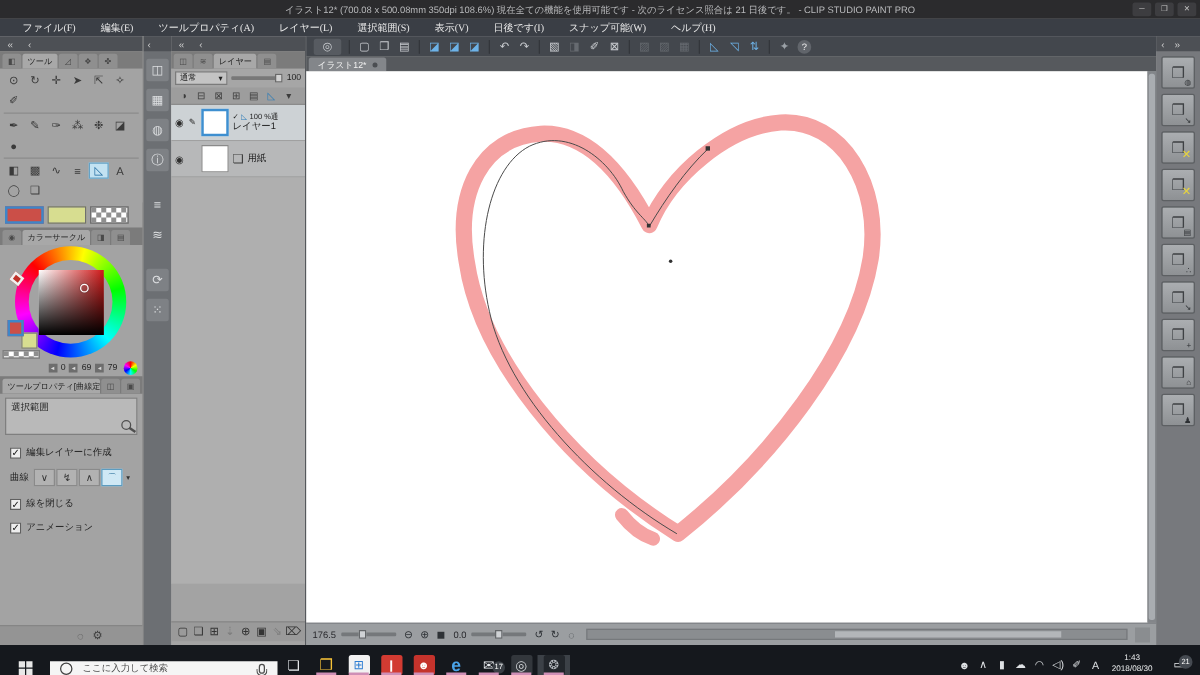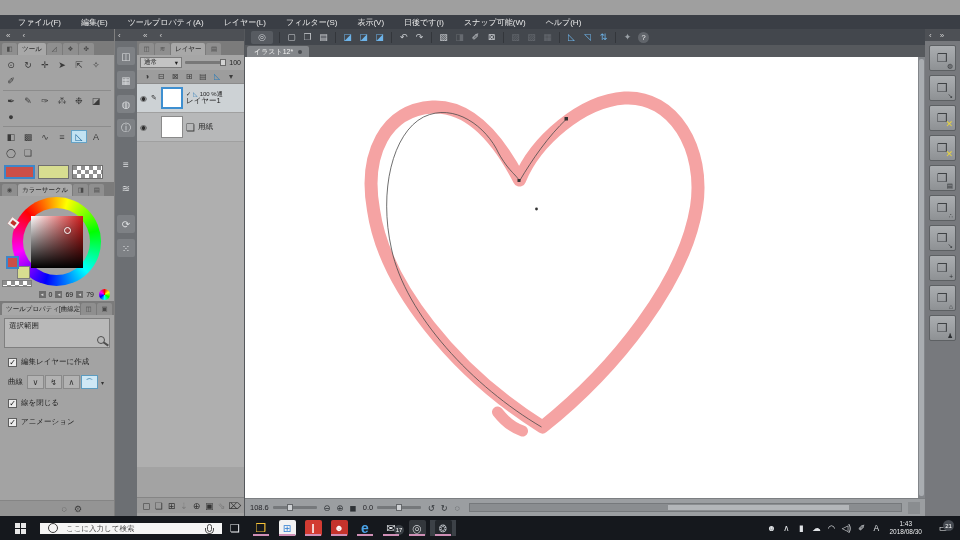--- a/index.html
+++ b/index.html
@@ -6,21 +6,21 @@
   *{box-sizing:border-box;font-family:"Liberation Sans","DejaVu Sans",sans-serif;}
   #app{position:relative;width:960px;height:540px;background:#9f9f9f;overflow:hidden;}
 
   
   #titlebar{position:absolute;top:0;left:0;width:960px;height:15px;background:#2b2b2d;color:#b9babc;font-size:7.5px;display:flex;align-items:center;justify-content:center;}
   .winbtns{position:absolute;right:3px;top:2px;display:flex;gap:3px;}
   .winbtn{width:15px;height:11px;background:#3d3d40;color:#c6c6c6;font-size:6px;border-radius:2px;display:flex;align-items:center;justify-content:center;}
 
   
   #menubar{position:absolute;top:15px;left:0;width:960px;height:14px;background:#3a3e45;display:flex;align-items:center;padding-left:8px;}
-  .menu-item{color:#e9e9e9;font-size:8px;padding:0 10px;white-space:nowrap;}
+  .menu-item{color:#e9e9e9;font-size:8px;padding:0 10px;white-space:nowrap;font-family:Liberation Serif, serif;}
 
   
   .phead{height:12px;background:#4d5055;color:#d2d2d2;display:flex;align-items:center;gap:12px;padding:0 6px;font-size:8px;}
   .ptabs{height:14px;background:#7b7b7b;display:flex;align-items:flex-end;gap:1px;padding:2px 2px 0 2px;overflow:hidden;}
   .ptab{background:#8f8f8f;color:#333;font-size:6.5px;height:12px;padding:0 4px;border-radius:2px 2px 0 0;display:flex;align-items:center;white-space:nowrap;}
   .ptab.mini{width:15px;justify-content:center;color:#4a4a4a;}
   .ptab.active{background:#a8a8a8;color:#1d1d1d;}
   .ptab.wide{max-width:78px;overflow:hidden;}
 
   
@@ -123,21 +123,21 @@
   .corner{width:12px;height:12px;background:#8a8d90;}
 
   
   #rightstrip{position:absolute;top:29px;left:925px;width:35px;height:487px;background:#77797d;display:flex;flex-direction:column;align-items:center;}
   #rightstrip .phead{width:100%;justify-content:flex-start;gap:8px;padding:0 4px;}
   .ricon{width:27px;height:26px;margin-top:4px;background:linear-gradient(#abaeb1,#8e9194);border:1px solid #5d6063;border-radius:2px;color:#3e4144;font-size:12px;position:relative;display:flex;align-items:center;justify-content:center;}
   .rbadge{position:absolute;right:2px;bottom:0px;font-size:6.5px;color:#2c2f32;}
   .rbadge.yellow{color:#e8d43c;font-weight:bold;font-size:9px;bottom:1px;}
 
   
-  #taskbar{position:absolute;left:0;top:516px;width:960px;height:24px;background:#15181d;display:flex;align-items:center;}
+  #taskbar{position:absolute;left:0;top:516px;width:960px;height:24px;background:#15181d;display:flex;align-items:flex-end;}
   .start{width:40px;display:flex;align-items:center;justify-content:center;}
   .winlogo{display:grid;grid-template-columns:5px 5px;grid-template-rows:5px 5px;gap:1px;}
   .winlogo span{background:#e8e8e8;}
   .search{width:182px;background:#f5f5f5;display:flex;align-items:center;gap:6px;padding:0 8px;}
   .search .circ{width:10px;height:10px;border:1.5px solid #3f3f3f;border-radius:50%;flex:none;}
   .search input{border:none;outline:none;background:transparent;flex:1;font-size:7.5px;color:#333;min-width:0;}
   .search input::placeholder{color:#4c4c4c;opacity:1;}
   .micicon{width:5px;height:8px;border:1px solid #4c4c4c;border-radius:3px;position:relative;margin-right:2px;flex:none;}
   .micicon::after{content:"";position:absolute;left:-3px;right:-3px;bottom:-3px;height:5px;border:1px solid #4c4c4c;border-top:none;border-radius:0 0 5px 5px;}
   .app{width:26px;display:flex;align-items:center;justify-content:center;position:relative;}
@@ -159,28 +159,37 @@
   .trayicon{color:#dfe2e5;font-size:8.5px;display:flex;align-items:center;justify-content:center;min-width:10px;}
   .clock{text-align:center;font-size:6.5px;line-height:1.3;color:#eceeef;margin:0 3px;}
   .notif{width:26px;display:flex;align-items:center;justify-content:center;position:relative;color:#e8eaec;font-size:9px;}
   .notifbadge{position:absolute;right:2px;bottom:2px;min-width:11px;height:11px;border-radius:50%;background:#454a51;color:#fff;font-size:6px;display:flex;align-items:center;justify-content:center;}
 </style>
 </head>
 <body>
 
 <div id="app">
 
+  <div id="titlebar">
+    <span>イラスト12* (700.08 x 500.08mm 350dpi 108.6%) 現在全ての機能を使用可能です - 次のライセンス照合は 21 日後です。 - CLIP STUDIO PAINT PRO</span>
+    <div class="winbtns">
+
+    <span class="winbtn">─</span>
+        <span class="winbtn">❐</span>
+        <span class="winbtn">✕</span>
+      </div>
+  </div>
 
   <div id="menubar">
 
   <span class="menu-item">ファイル(F)</span>
       <span class="menu-item">編集(E)</span>
       <span class="menu-item">ツールプロパティ(A)</span>
       <span class="menu-item">レイヤー(L)</span>
-      <span class="menu-item">フィルター(S)</span>
+      <span class="menu-item">選択範囲(S)</span>
       <span class="menu-item">表示(V)</span>
       <span class="menu-item">日後です(I)</span>
       <span class="menu-item">スナップ可能(W)</span>
       <span class="menu-item">ヘルプ(H)</span>
     </div>
 
   <div id="leftcol">
     <div class="phead">
       <span>«</span>
       <span>‹</span>
@@ -485,21 +494,21 @@
           <rect width="3.5" height="3.5" fill="#333" x="319" y="60"></rect>
           <rect width="3" height="3" fill="#333" x="272" y="122"></rect>
           <circle r="1.4" fill="#333" cx="291" cy="152"></circle>
         </svg>
       </div>
       <div id="vscroll">
           <span class="thumb"></span>
         </div>
     </div>
     <div id="statusbar">
-      <span>108.6</span>
+      <span>176.5</span>
       <span class="sslider">
           <span class="sthumb" style="left:14px;"></span>
         </span>
       <span style="display:flex;gap:1px;">
 
       <span class="sico">⊖</span>
           <span class="sico">⊕</span>
           <span class="sico">◼</span>
         </span>
       <span>0.0</span>

